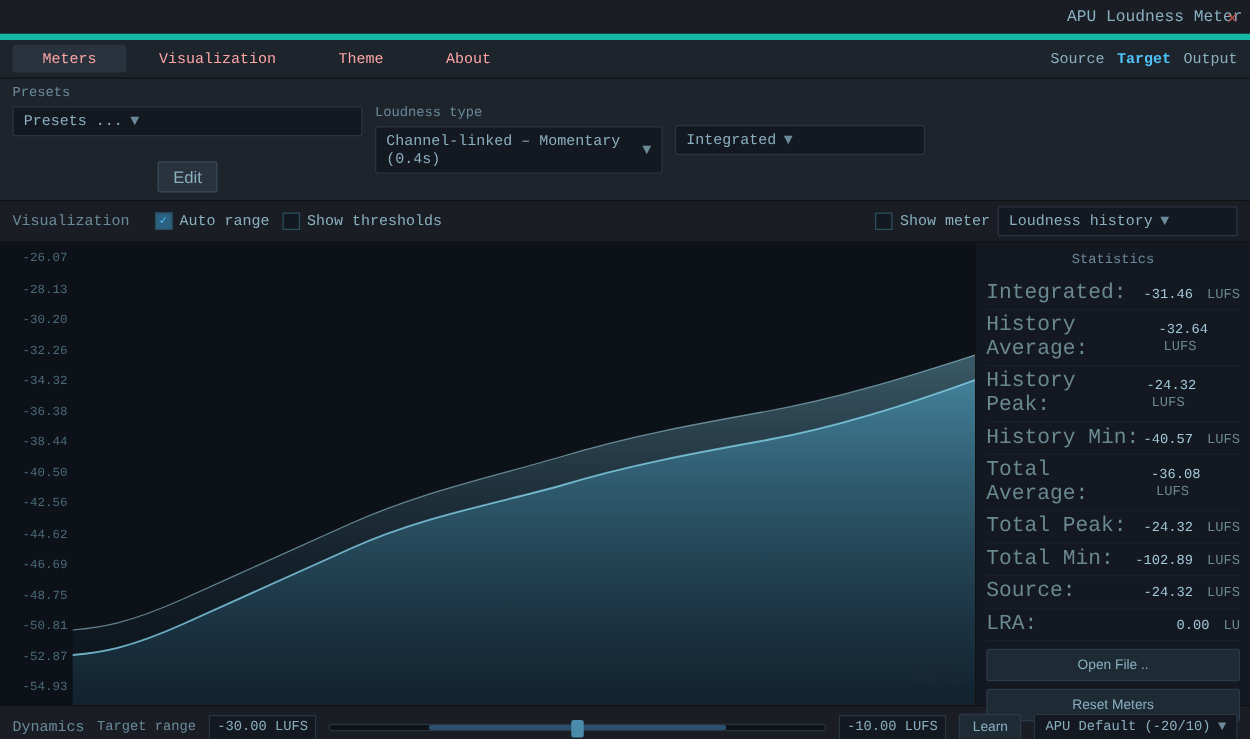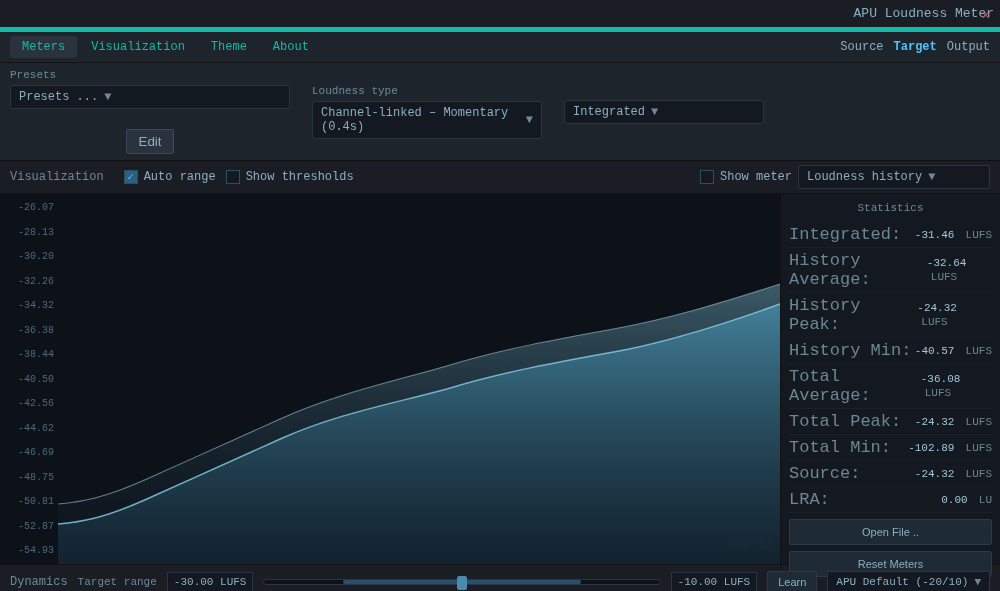--- a/index.html
+++ b/index.html
@@ -31,22 +31,22 @@
     }
     .menu-bar {
       background: #1e242c;
       display: flex;
       align-items: center;
       padding: 4px 10px;
       gap: 2px;
       border-bottom: 1px solid #111;
     }
     .menu-item {
-      padding: 4px 12px;
-      color: #14b8a6;
+      padding: 4px 24px;
+      color: #fca5a5;
       cursor: pointer;
       border-radius: 3px;
     }
     .menu-item:hover, .menu-item.active {
       background: #2a333d;
     }
     .source-target {
       margin-left: auto;
       display: flex;
       gap: 10px;
@@ -54,21 +54,21 @@
     }
     .source-link { color: #8ab0c0; cursor: pointer; }
     .target-link { color: #4fc3f7; cursor: pointer; font-weight: bold; }
     .output-link { color: #8ab0c0; cursor: pointer; }
 
     .controls-row {
       background: #1e242c;
       display: flex;
       align-items: center;
       padding: 6px 10px;
-      gap: 22px;
+      gap: 10px;
       border-bottom: 1px solid #111;
     }
     .control-group {
       display: flex;
       flex-direction: column;
       gap: 4px;
     }
     .control-label {
       color: #6a8a9a;
       font-size: 11px;

